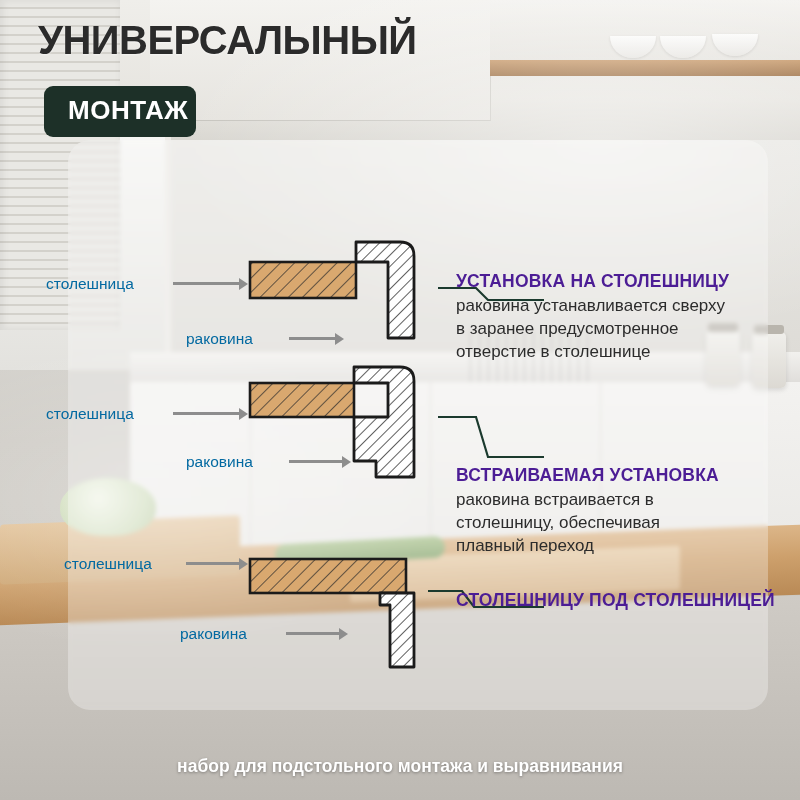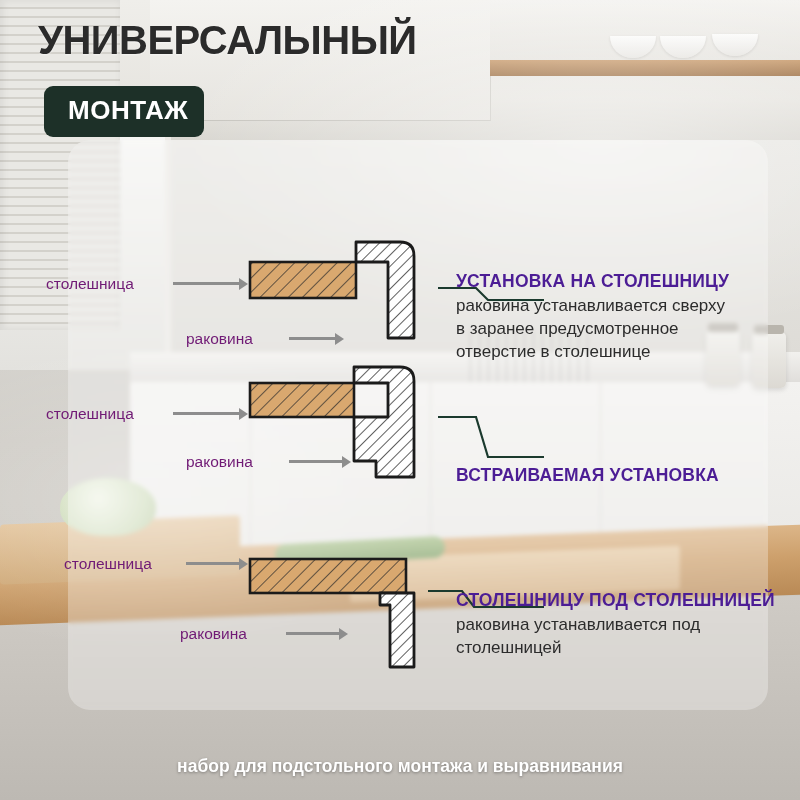--- a/index.html
+++ b/index.html
@@ -167,21 +167,21 @@
     text-shadow: 0 1px 2px rgba(255,255,255,.5);
     white-space: nowrap;
   }
   .badge {
     position: absolute;
     left: 44px; top: 86px;
     background: #1d3028;
     color: #ffffff;
     font-size: 26px;
     font-weight: bold;
-    padding: 9px 16px 11px 24px;
+    padding: 9px 8px 11px 24px;
     border-radius: 9px;
     letter-spacing: 0.5px;
   }
 
   
   .panel {
     position: absolute;
     left: 68px; top: 140px;
     width: 700px; height: 570px;
     background: rgba(255,255,255,0.30);
@@ -191,21 +191,21 @@
 
   
   .row { position: absolute; left: 0; width: 700px; }
   .row-1 { top: 50px; height: 170px; }
   .row-2 { top: 215px; height: 170px; }
   .row-3 { top: 385px; height: 180px; }
 
   .lbl {
     position: absolute;
     font-size: 15.5px;
-    color: #701a75;
+    color: #0369a1;
     white-space: nowrap;
   }
   .arrow {
     position: absolute;
     height: 9px;
     display: flex;
     align-items: center;
   }
   .arrow .bar {
     height: 3px; background: #8d8d8d; flex: 1 1 auto;
@@ -352,20 +352,21 @@
         </defs>
         <rect x="2" y="18" width="104" height="34" fill="url(#woodh2)" stroke="#1b1b1b" stroke-width="2.6"></rect>
         <path d="M106 2 H152 Q166 2 166 16 V112 H128 V96 H106 V52 H140 V18 H106 Z" fill="url(#mtl2)" stroke="#1b1b1b" stroke-width="2.8" stroke-linejoin="round"></path>
       </svg>
 
       <svg class="fig" style="left:368px; top:60px;" width="110" height="56" viewBox="0 0 110 56">
         <path d="M2 2 H40 L52 42 H108" fill="none" stroke="#1b3a2e" stroke-width="2.2"></path>
       </svg>
 
       <div class="heading" style="left:388px; top:110px;">ВСТРАИВАЕМАЯ УСТАНОВКА</div>
+      <div class="desc" style="left:388px; top:134px;">раковина встраивается в столешницу, обеспечивая плавный переход</div>
     </div>
 
     <div class="row row-3">
       <div class="lbl" style="left:-4px; top:30px;">столешница</div>
       <div class="arrow" style="left:118px; top:34px; width:62px;">
         <div class="bar"></div>
           <div class="head"></div>
       </div>
 
       <div class="lbl" style="left:112px; top:100px;">раковина</div>
@@ -387,21 +388,20 @@
         </defs>
         <rect x="2" y="32" width="156" height="34" fill="url(#woodh3)" stroke="#1b1b1b" stroke-width="2.6"></rect>
         <path d="M132 66 H166 V140 H142 V78 H132 Z" fill="url(#mtl3)" stroke="#1b1b1b" stroke-width="2.8" stroke-linejoin="round"></path>
       </svg>
 
       <svg class="fig" style="left:358px; top:62px;" width="120" height="26" viewBox="0 0 120 26">
         <path d="M2 4 H36 L48 20 H118" fill="none" stroke="#1b3a2e" stroke-width="2.2"></path>
       </svg>
 
       <div class="heading" style="left:388px; top:65px;">СТОЛЕШНИЦУ ПОД СТОЛЕШНИЦЕЙ</div>
-      <div class="desc" style="left:388px; top:89px;">раковина устанавливается под столешницей</div>
     </div>
 
   </div>
 
   <div class="footer">
     <div>набор для подстольного монтажа и выравнивания</div>
   </div>
 
 </div>
 

